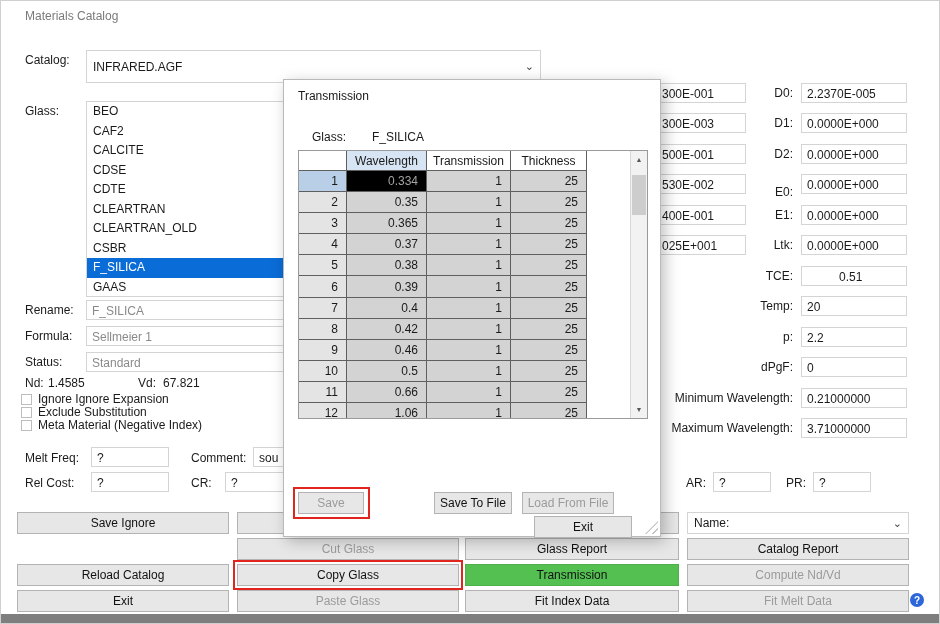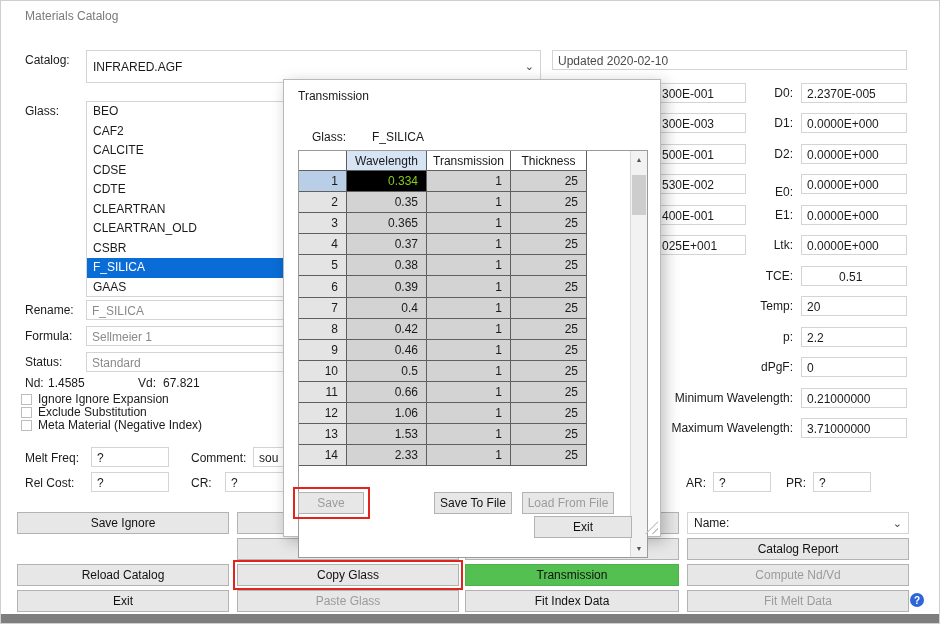--- a/index.html
+++ b/index.html
@@ -29,33 +29,33 @@
   .btn.green { background:#54c052; border-color:#4db04b; }
   .red-box { position:absolute; border:2px solid #e0241e; box-sizing:border-box; pointer-events:none; z-index:20; }
   .helpicon { position:absolute; left:909px; top:592px; width:14px; height:14px; border-radius:50%;
     background:#2d66d9; color:#fff; font-size:10px; font-weight:bold;
     display:flex; align-items:center; justify-content:center; }
   .bottombar { position:absolute; left:0; bottom:0; width:940px; height:9px; background:#7e7e7e; }
 
   
   .modal { position:absolute; left:282px; top:78px; width:378px; height:458px; background:#fff;
     border:1px solid #b9b9b9; box-shadow:4px 4px 14px rgba(0,0,0,0.25); z-index:10; box-sizing:border-box; }
-  .tblwrap { position:absolute; left:14px; top:70px; width:350px; height:408px;
+  .tblwrap { position:absolute; left:14px; top:70px; width:350px; height:269px;
     border:1px solid #9a9a9a; background:#fff; box-sizing:border-box; overflow:hidden; }
   .trow { display:flex; }
   .cell { box-sizing:border-box; border-right:1px solid #5f5f5f; border-bottom:1px solid #5f5f5f;
     display:flex; align-items:center; overflow:hidden; }
   .c1 { width:48px; } .c2 { width:80px; } .c3 { width:84px; } .c4 { width:76px; }
   .thead .cell { height:20px; background:#fff; justify-content:center; }
   .thead .hl { background:#d7e4f3; }
   .dr .cell { height:21.1px; }
   .rowhdr { background:#e4e4e4; justify-content:flex-end; padding-right:8px; }
   .rowhdr.hl { background:#b9cfe8; }
   .num { background:#d3d3d3; justify-content:flex-end; padding-right:8px; }
-  .num.selcell { background:#000; color:#84cc16; }
+  .num.selcell { background:#000; color:#a3a3a3; }
   .sbar { position:absolute; top:0; right:0; width:17px; height:100%; background:#f2f2f2; border-left:1px solid #d9d9d9; box-sizing:border-box; }
   .sbtn { position:absolute; left:0; width:16px; height:17px; display:flex; align-items:center; justify-content:center;
     font-size:7px; color:#555; }
   .sbtn.down { bottom:0; }
   .sthumb { position:absolute; left:1px; width:14px; top:24px; height:40px; background:#cdcdcd; }
   .grip { position:absolute; right:2px; bottom:2px; width:13px; height:13px;
     background:repeating-linear-gradient(135deg, #c4c4c4 0 1.5px, transparent 1.5px 4.5px);
     clip-path:polygon(100% 0, 100% 100%, 0 100%); }
 </style>
 </head>
@@ -63,21 +63,20 @@
 
 <div class="window">
 
   <div class="wintitle">Materials Catalog</div>
 
   <span class="label" style="left:24px;top:52px;">Catalog:</span>
   <div class="combo" style="left:85px;top:49px;width:455px;">
     <span>INFRARED.AGF</span>
     <span class="chev">⌄</span>
   </div>
-  <div class="field gray" style="left:551px;top:49px;width:355px;">Updated 2020-02-10</div>
 
   <span class="label" style="left:24px;top:103px;">Glass:</span>
   <div class="listbox" style="left:85px;top:100px;width:420px;height:196px;">
     <div class="list-item">BEO</div>
     <div class="list-item">CAF2</div>
     <div class="list-item">CALCITE</div>
     <div class="list-item">CDSE</div>
     <div class="list-item">CDTE</div>
     <div class="list-item">CLEARTRAN</div>
     <div class="list-item">CLEARTRAN_OLD</div>

